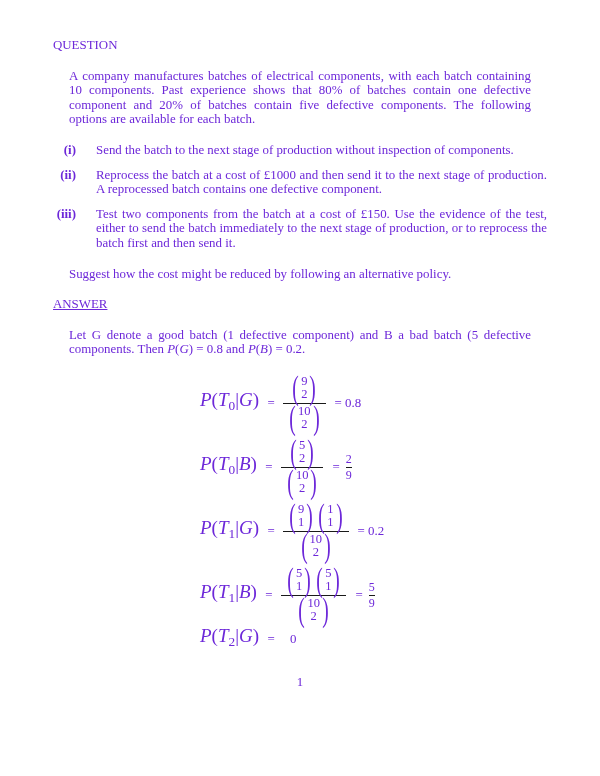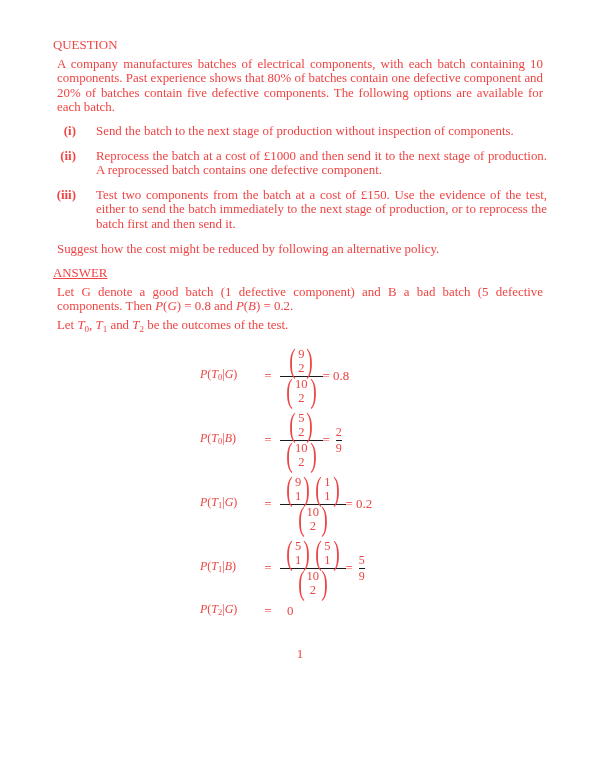--- a/index.html
+++ b/index.html
@@ -1,44 +1,44 @@
 <!DOCTYPE html>
 <html><head>
 <meta charset="utf-8">
 <style>
   html,body{margin:0;padding:0;background:#ffffff;}
   .page{
     width:600px;height:776px;box-sizing:border-box;
-    background:#ffffff;color:#ef4444;
+    background:#ffffff;color:#6d28d9;
     padding:38px 53px 0 53px;
     font-family:"Liberation Serif","DejaVu Serif",serif;
     font-size:12.9px;line-height:14.6px;
     overflow:hidden;
   }
   .heading{margin:0;}
-  .para{text-align:justify;margin:4px;}
+  .para{text-align:justify;margin:16px;}
   .list{margin-top:9px;}
   .item{display:flex;margin-bottom:10px;}
   .item-label{flex:0 0 34px;margin-left:-11px;padding-right:5px;text-align:right;font-weight:bold;}
   .item-text{flex:1;text-align:justify;margin-left:15px;}
   .mt10{margin-top:10px;text-decoration:underline;}
   .t-i{font-style:italic;}
   .t-sub{font-size:0.7em;vertical-align:-0.28em;}
   
   .equations{margin:10px 0 0 147px;}
   .eq-row{display:flex;align-items:center;margin:3px 0;}
-  .eq-lhs{flex:0 0 56px;font-size:12px;white-space:nowrap;}
+  .eq-lhs{flex:0 0 56px;font-size:19px;white-space:nowrap;}
   .eq-rel{flex:0 0 24px;text-align:center;}
   .frac{display:inline-flex;flex-direction:column;align-items:center;margin:2px 0;}
   .fnum,.fden{display:flex;justify-content:center;align-items:center;gap:3px;padding:0 5px;}
   .fbar{height:1px;background:#1a1a1a;align-self:stretch;margin:1px 0;}
   .binom{display:inline-flex;align-items:center;}
   .paren{font-size:27px;line-height:1;display:inline-block;transform:scale(0.72,1.28);font-weight:400;}
   .bstack{display:inline-flex;flex-direction:column;align-items:center;font-size:12.5px;line-height:13.5px;padding:0 1px;}
-  .eq-res{margin-left:0;display:inline-flex;align-items:center;gap:6px;white-space:nowrap;}
+  .eq-res{margin-left:9px;display:inline-flex;align-items:center;gap:6px;white-space:nowrap;}
   .sfrac{display:inline-flex;flex-direction:column;align-items:center;font-size:12px;line-height:13px;}
   .sbar{height:1px;background:#1a1a1a;align-self:stretch;margin:1px 0;}
   .eq-val{margin-left:7px;}
   .pageno{text-align:center;margin-top:26px;}
 </style>
 </head>
 <body>
 
 <div class="page">
 
@@ -57,21 +57,20 @@
     <div class="item">
       <span class="item-label">(iii)</span>
       <span class="item-text">Test two components from the batch at a cost of £150. Use the evidence of the test, either to send the batch immediately to the next stage of production, or to reprocess the batch first and then send it.</span>
     </div>
   </div>
 
   <div class="para">Suggest how the cost might be reduced by following an alternative policy.</div>
 
   <div class="heading mt10">ANSWER</div>
   <div class="para"><span>Let G denote a good batch (1 defective component) and B a bad batch (5 defective components. Then </span><span class="t-i">P</span><span>(</span><span class="t-i">G</span><span>) = 0.8 and </span><span class="t-i">P</span><span>(</span><span class="t-i">B</span><span>) = 0.2.</span></div>
-  <div class="para"><span>Let </span><span class="t-i">T</span><span class="t-sub">0</span><span>, </span><span class="t-i">T</span><span class="t-sub">1</span><span> and </span><span class="t-i">T</span><span class="t-sub">2</span><span> be the outcomes of the test.</span></div>
 
   <div class="equations">
 
     <div class="eq-row">
       <span class="eq-lhs"><span class="t-i">P</span><span>(</span><span class="t-i">T</span><span class="t-sub">0</span><span>|</span><span class="t-i">G</span><span>)</span></span>
       <span class="eq-rel">=</span>
       <span class="frac">
         <span class="fnum">
           <span class="binom">
             <span class="paren">(</span>

